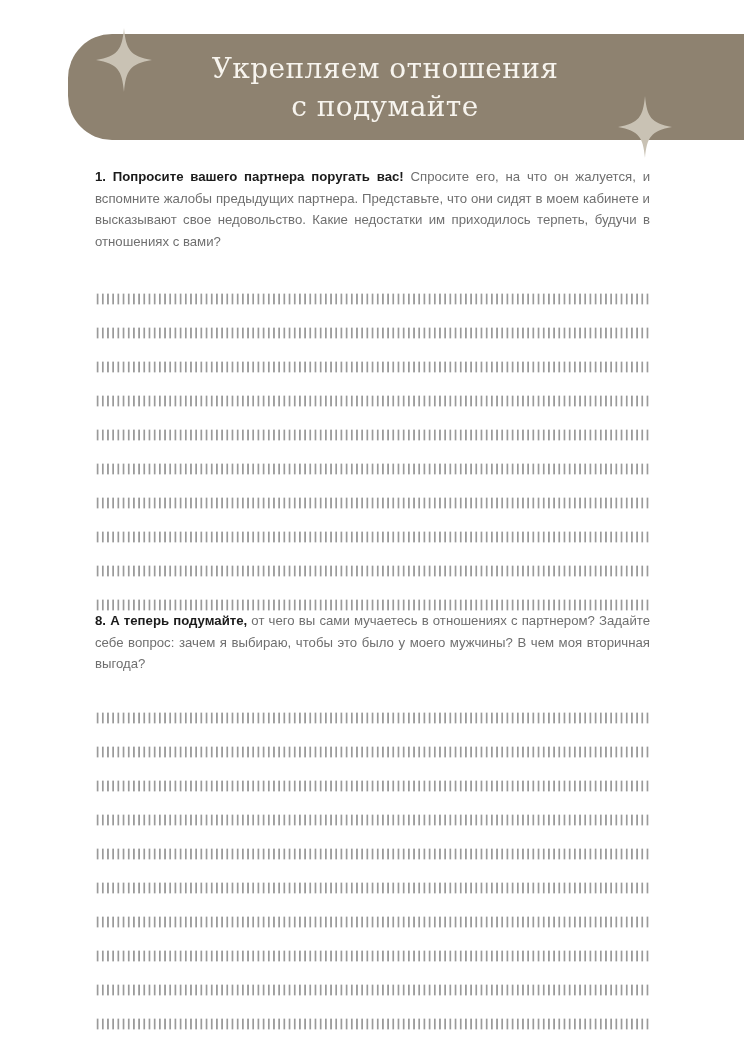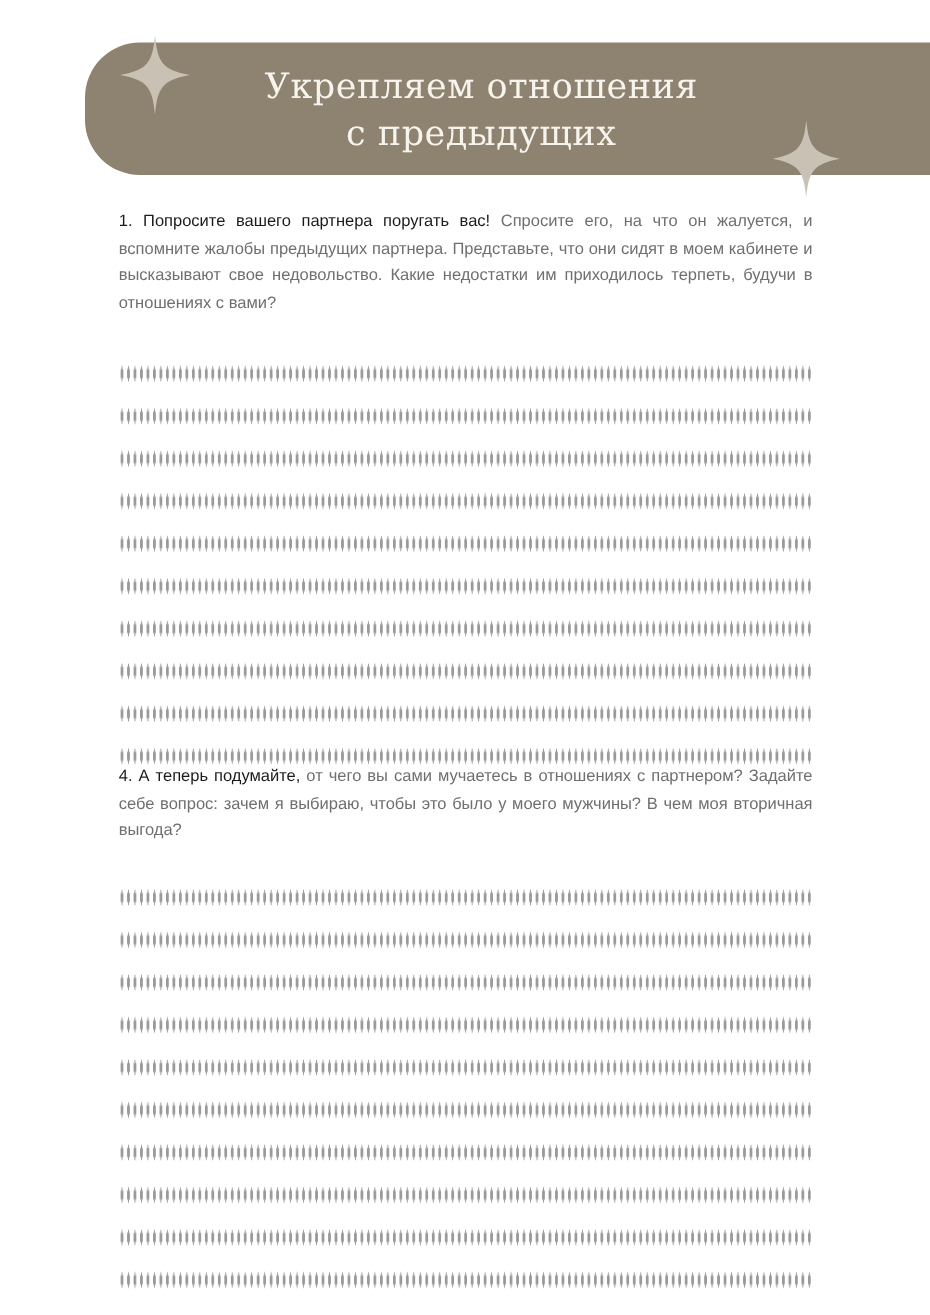--- a/index.html
+++ b/index.html
@@ -83,21 +83,21 @@
     width: 555px;
     font-size: 13.2px;
     line-height: 21.5px;
     color: #6f6f6f;
     text-align: justify;
     text-justify: inter-word;
     font-family: "Liberation Sans", sans-serif;
   }
 
   .question .lead {
-    font-weight: normal;
+    font-weight: bold;
     color: #1b1b1b;
   }
 
   .question-1 { top: 166px; }
   .question-2 { top: 610px; }
 
   
   .lines {
     position: absolute;
     left: 95px;
@@ -123,21 +123,21 @@
   <div class="header-banner">
 
     <div class="sparkle sparkle-top-left">
       <svg viewBox="0 0 56 64" width="56" height="64" aria-hidden="true">
         <path d="M28 0 C30 22 34 28 56 32 C34 36 30 42 28 64 C26 42 22 36 0 32 C22 28 26 22 28 0 Z" fill="#C9C2B4"></path>
       </svg>
     </div>
 
     <h1 class="header-title">
       <span>Укрепляем отношения</span>
-      <span class="line2">с предыдущих</span>
+      <span class="line2">с подумайте</span>
     </h1>
 
     <div class="sparkle sparkle-bottom-right">
       <svg viewBox="0 0 54 62" width="54" height="62" aria-hidden="true">
         <path d="M27 0 C29 21 33 27 54 31 C33 35 29 41 27 62 C25 41 21 35 0 31 C21 27 25 21 27 0 Z" fill="#C9C2B4"></path>
       </svg>
     </div>
   </div>
 
   <p class="question question-1">
@@ -151,21 +151,21 @@
     <div class="dot-line"></div>
     <div class="dot-line"></div>
     <div class="dot-line"></div>
     <div class="dot-line"></div>
     <div class="dot-line"></div>
     <div class="dot-line"></div>
     <div class="dot-line"></div>
   </div>
 
   <p class="question question-2">
-    <span class="lead">4. А теперь подумайте,</span><span> от чего вы сами мучаетесь в отношениях с партнером? Задайте себе вопрос: зачем я выбираю, чтобы это было у моего мужчины? В чем моя вторичная выгода?</span>
+    <span class="lead">8. А теперь подумайте,</span><span> от чего вы сами мучаетесь в отношениях с партнером? Задайте себе вопрос: зачем я выбираю, чтобы это было у моего мужчины? В чем моя вторичная выгода?</span>
   </p>
 
   <div class="lines lines-2">
     <div class="dot-line"></div>
     <div class="dot-line"></div>
     <div class="dot-line"></div>
     <div class="dot-line"></div>
     <div class="dot-line"></div>
     <div class="dot-line"></div>
     <div class="dot-line"></div>

